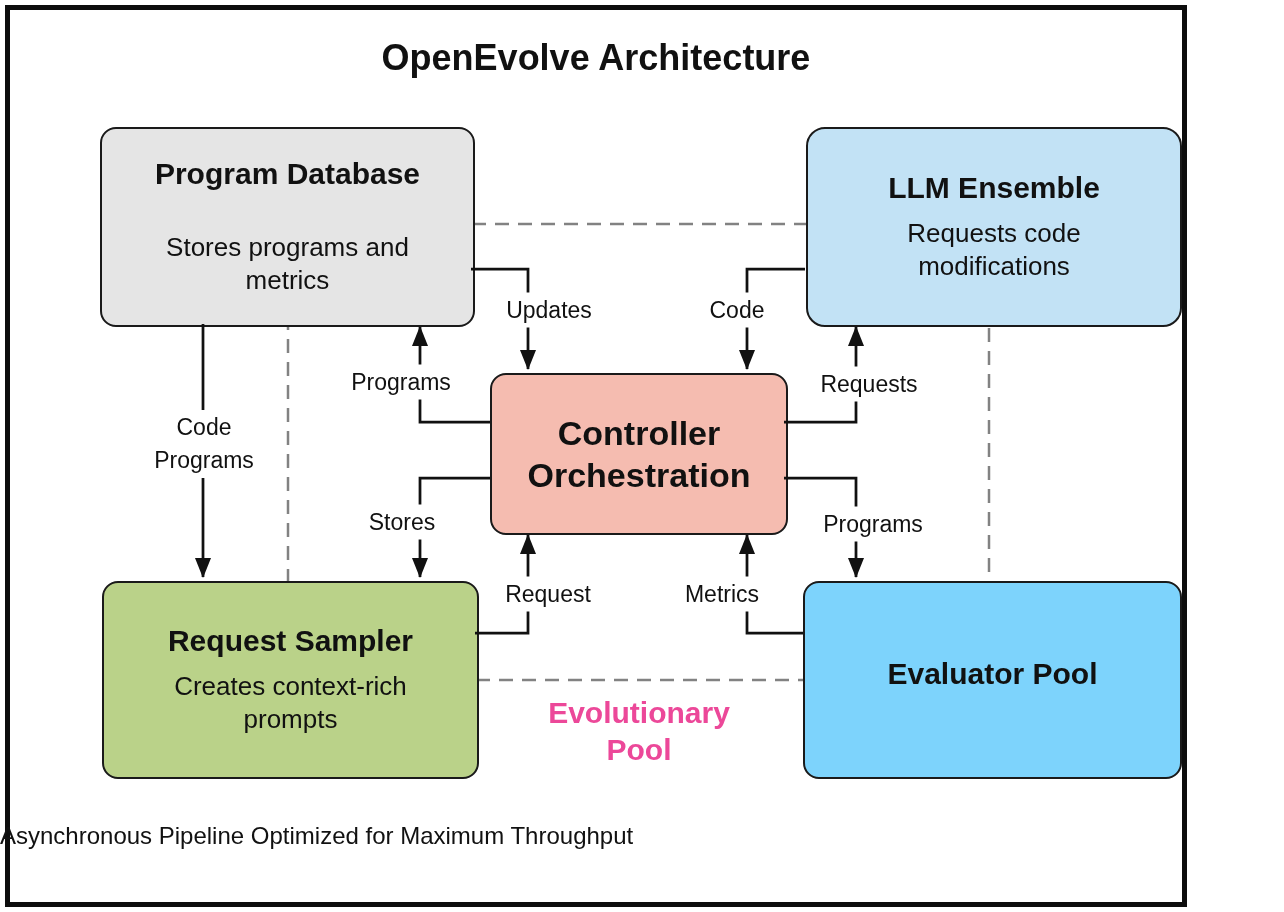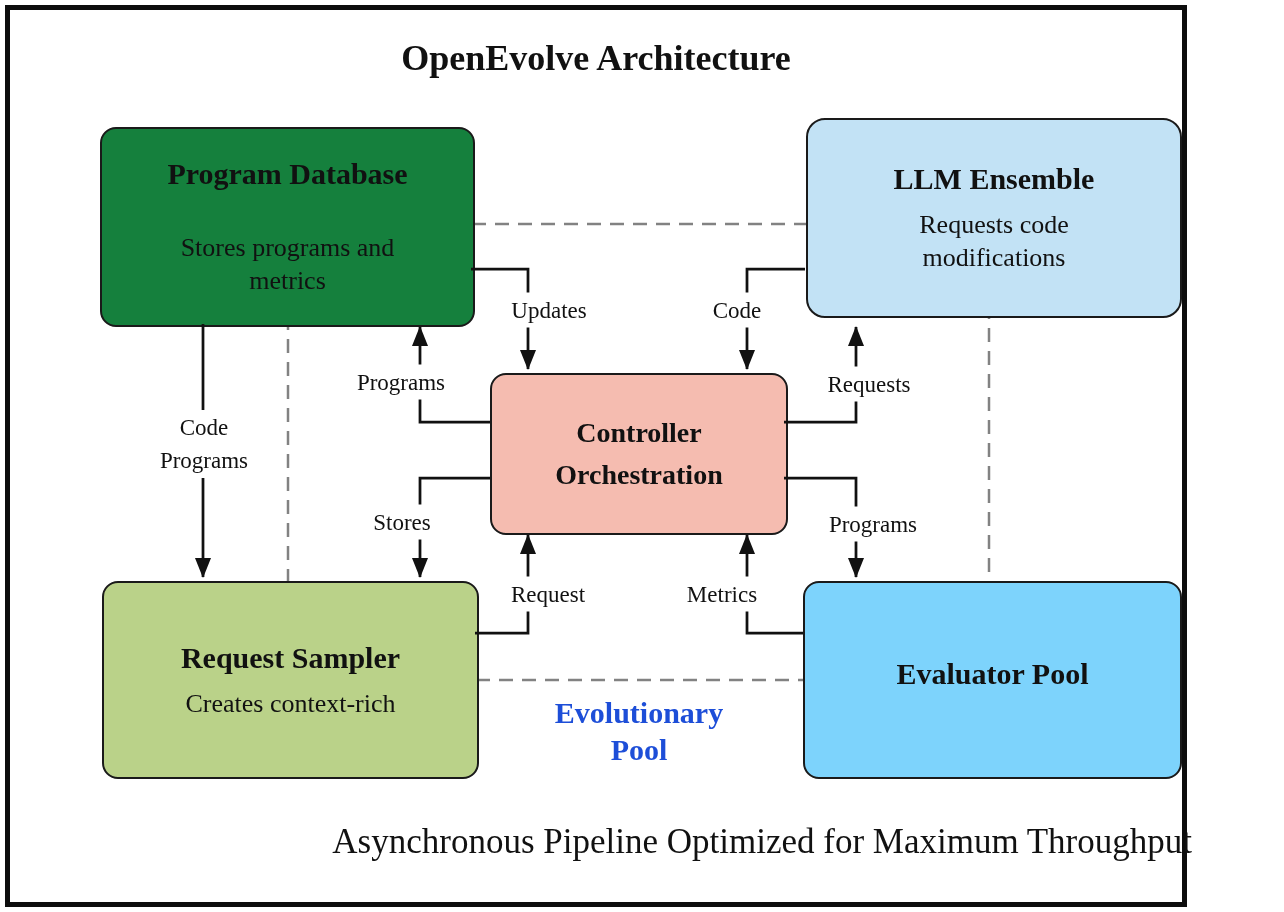--- a/index.html
+++ b/index.html
@@ -1,21 +1,21 @@
 <!DOCTYPE html>
 <html><head>
 <meta charset="utf-8">
 <style>
   html, body { margin: 0; padding: 0; background: #ffffff; }
   #canvas {
     position: relative;
     width: 1192px;
     height: 912px;
     background: #ffffff;
-    font-family: Liberation Serif, serif;
+    font-family: Liberation Sans, sans-serif;
     color: #111;
     overflow: hidden;
   }
   #frame {
     position: absolute;
     inset: 5px;
     border: 5px solid #0d0d0d;
   }
   .svg-layer {
     position: absolute;
@@ -50,21 +50,21 @@
   .node .node-title {
     font-size: 30px;
     font-weight: bold;
     margin-bottom: 12px;
   }
   .node .node-body {
     font-size: 26px;
     line-height: 33px;
   }
   .node.controller .node-title {
-    font-size: 28px;
+    font-size: 34px;
     line-height: 42px;
     margin-bottom: 0;
   }
   .edge-label {
     position: absolute;
     transform: translate(-50%, -50%);
     background: #ffffff;
     padding: 1px 5px;
     font-size: 23px;
     line-height: 33px;
@@ -77,68 +77,69 @@
     transform: translate(-50%, -50%);
     font-size: 30px;
     font-weight: bold;
     line-height: 37px;
     text-align: center;
     white-space: nowrap;
   }
   #caption {
     position: absolute;
     left: 0; right: 0; top: 822px;
-    text-align: right;
-    font-size: 35px;
+    text-align: left;
+    font-size: 24px;
     z-index: 2;
   }
 </style>
 </head>
 <body>
 
 <div id="canvas">
 
   <div id="frame"></div>
 
   <div id="diagram-title">OpenEvolve Architecture</div>
 
   <svg id="loop-layer" class="svg-layer" viewBox="0 0 1284 912">
     <rect x="288" y="224" width="701" height="456" fill="none" stroke-width="2.5" stroke-dasharray="14 9" stroke="#828282"></rect>
   </svg>
 
-  <div class="loop-text" style="color: #1d4ed8;">
+  <div class="loop-text" style="color: #ec4899;">
     <div>Evolutionary</div>
     <div>Pool</div>
   </div>
 
-  <div class="node" style="left: 100px; top: 127px; width: 371px; height: 196px; background-color: #15803d; gap: 28px;">
+  <div class="node" style="left: 100px; top: 127px; width: 371px; height: 196px; background-color: #e5e5e5; gap: 28px;">
     <div class="node-title">Program Database</div>
     <div class="node-body">
       <div>Stores programs and</div>
       <div>metrics</div>
     </div>
   </div>
 
-  <div class="node" style="left: 806px; top: 118px; width: 372px; height: 196px; background-color: rgb(194, 226, 245); border-radius: 19px;">
+  <div class="node" style="left: 806px; top: 127px; width: 372px; height: 196px; background-color: rgb(194, 226, 245); border-radius: 19px;">
     <div class="node-title">LLM Ensemble</div>
     <div class="node-body">
       <div>Requests code</div>
       <div>modifications</div>
     </div>
   </div>
 
   <div class="node controller" style="left: 490px; top: 373px; width: 294px; height: 158px; background-color: rgb(245, 188, 176);">
     <div class="node-title">Controller</div>
     <div class="node-title">Orchestration</div>
   </div>
 
   <div class="node" style="left: 102px; top: 581px; width: 373px; height: 194px; background-color: rgb(186, 210, 137);">
     <div class="node-title">Request Sampler</div>
     <div class="node-body">
       <div>Creates context-rich</div>
+      <div>prompts</div>
     </div>
   </div>
 
   <div class="node" style="left: 803px; top: 581px; width: 375px; height: 194px; background-color: #7dd3fc;">
     <div class="node-title">Evaluator Pool</div>
   </div>
 
   <svg id="arrow-layer" class="svg-layer" viewBox="0 0 1284 912">
     <defs>
       <marker id="arrowhead" markerUnits="userSpaceOnUse" markerWidth="22" markerHeight="18" refX="20" refY="9" orient="auto">

